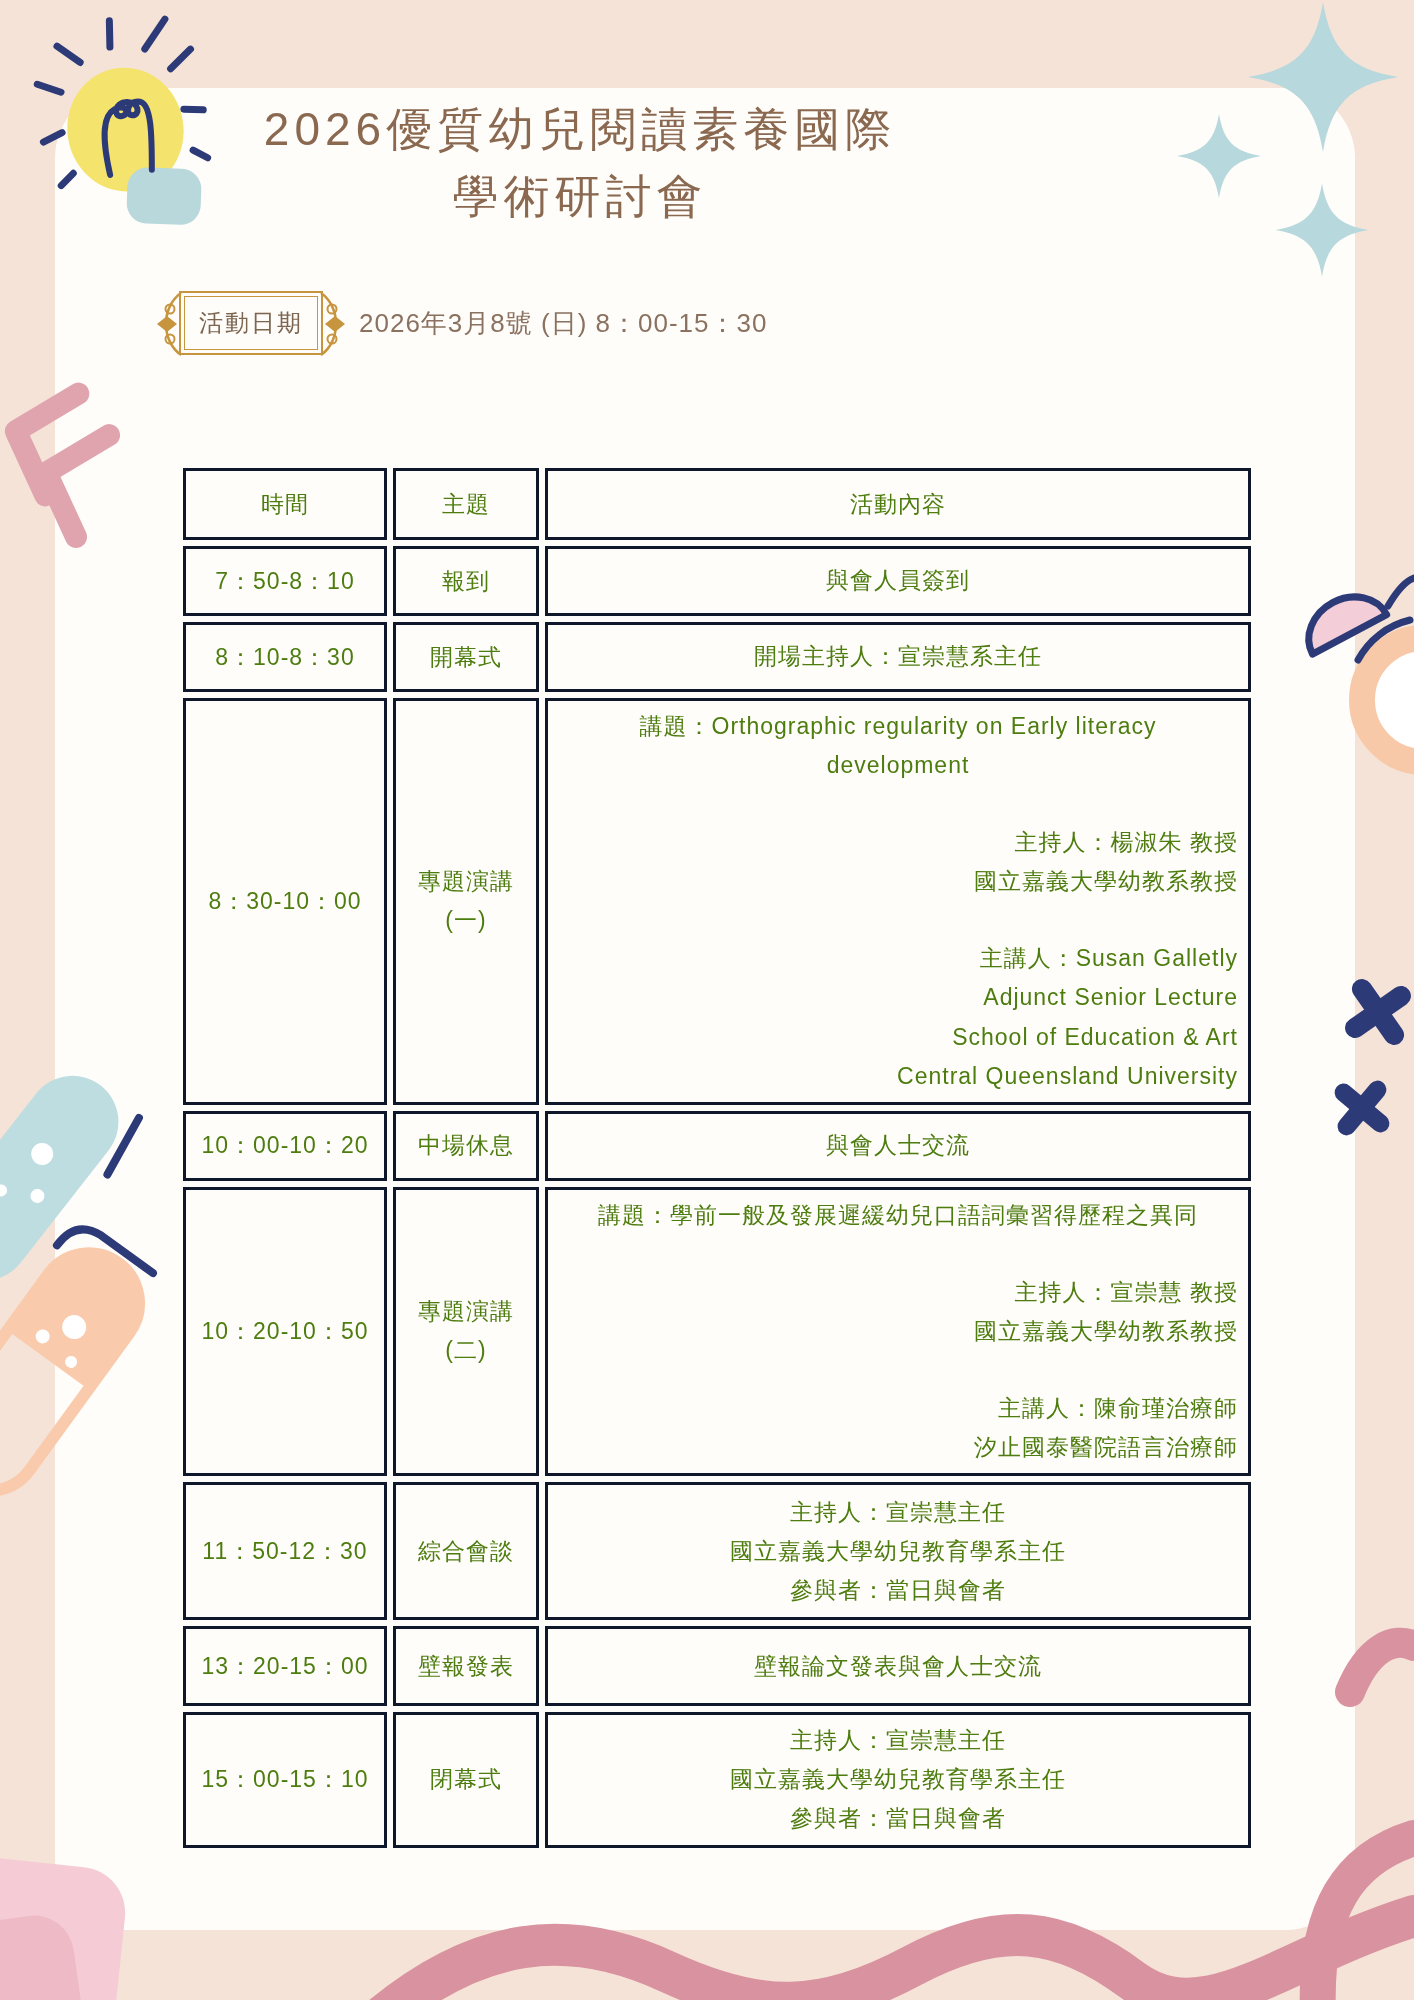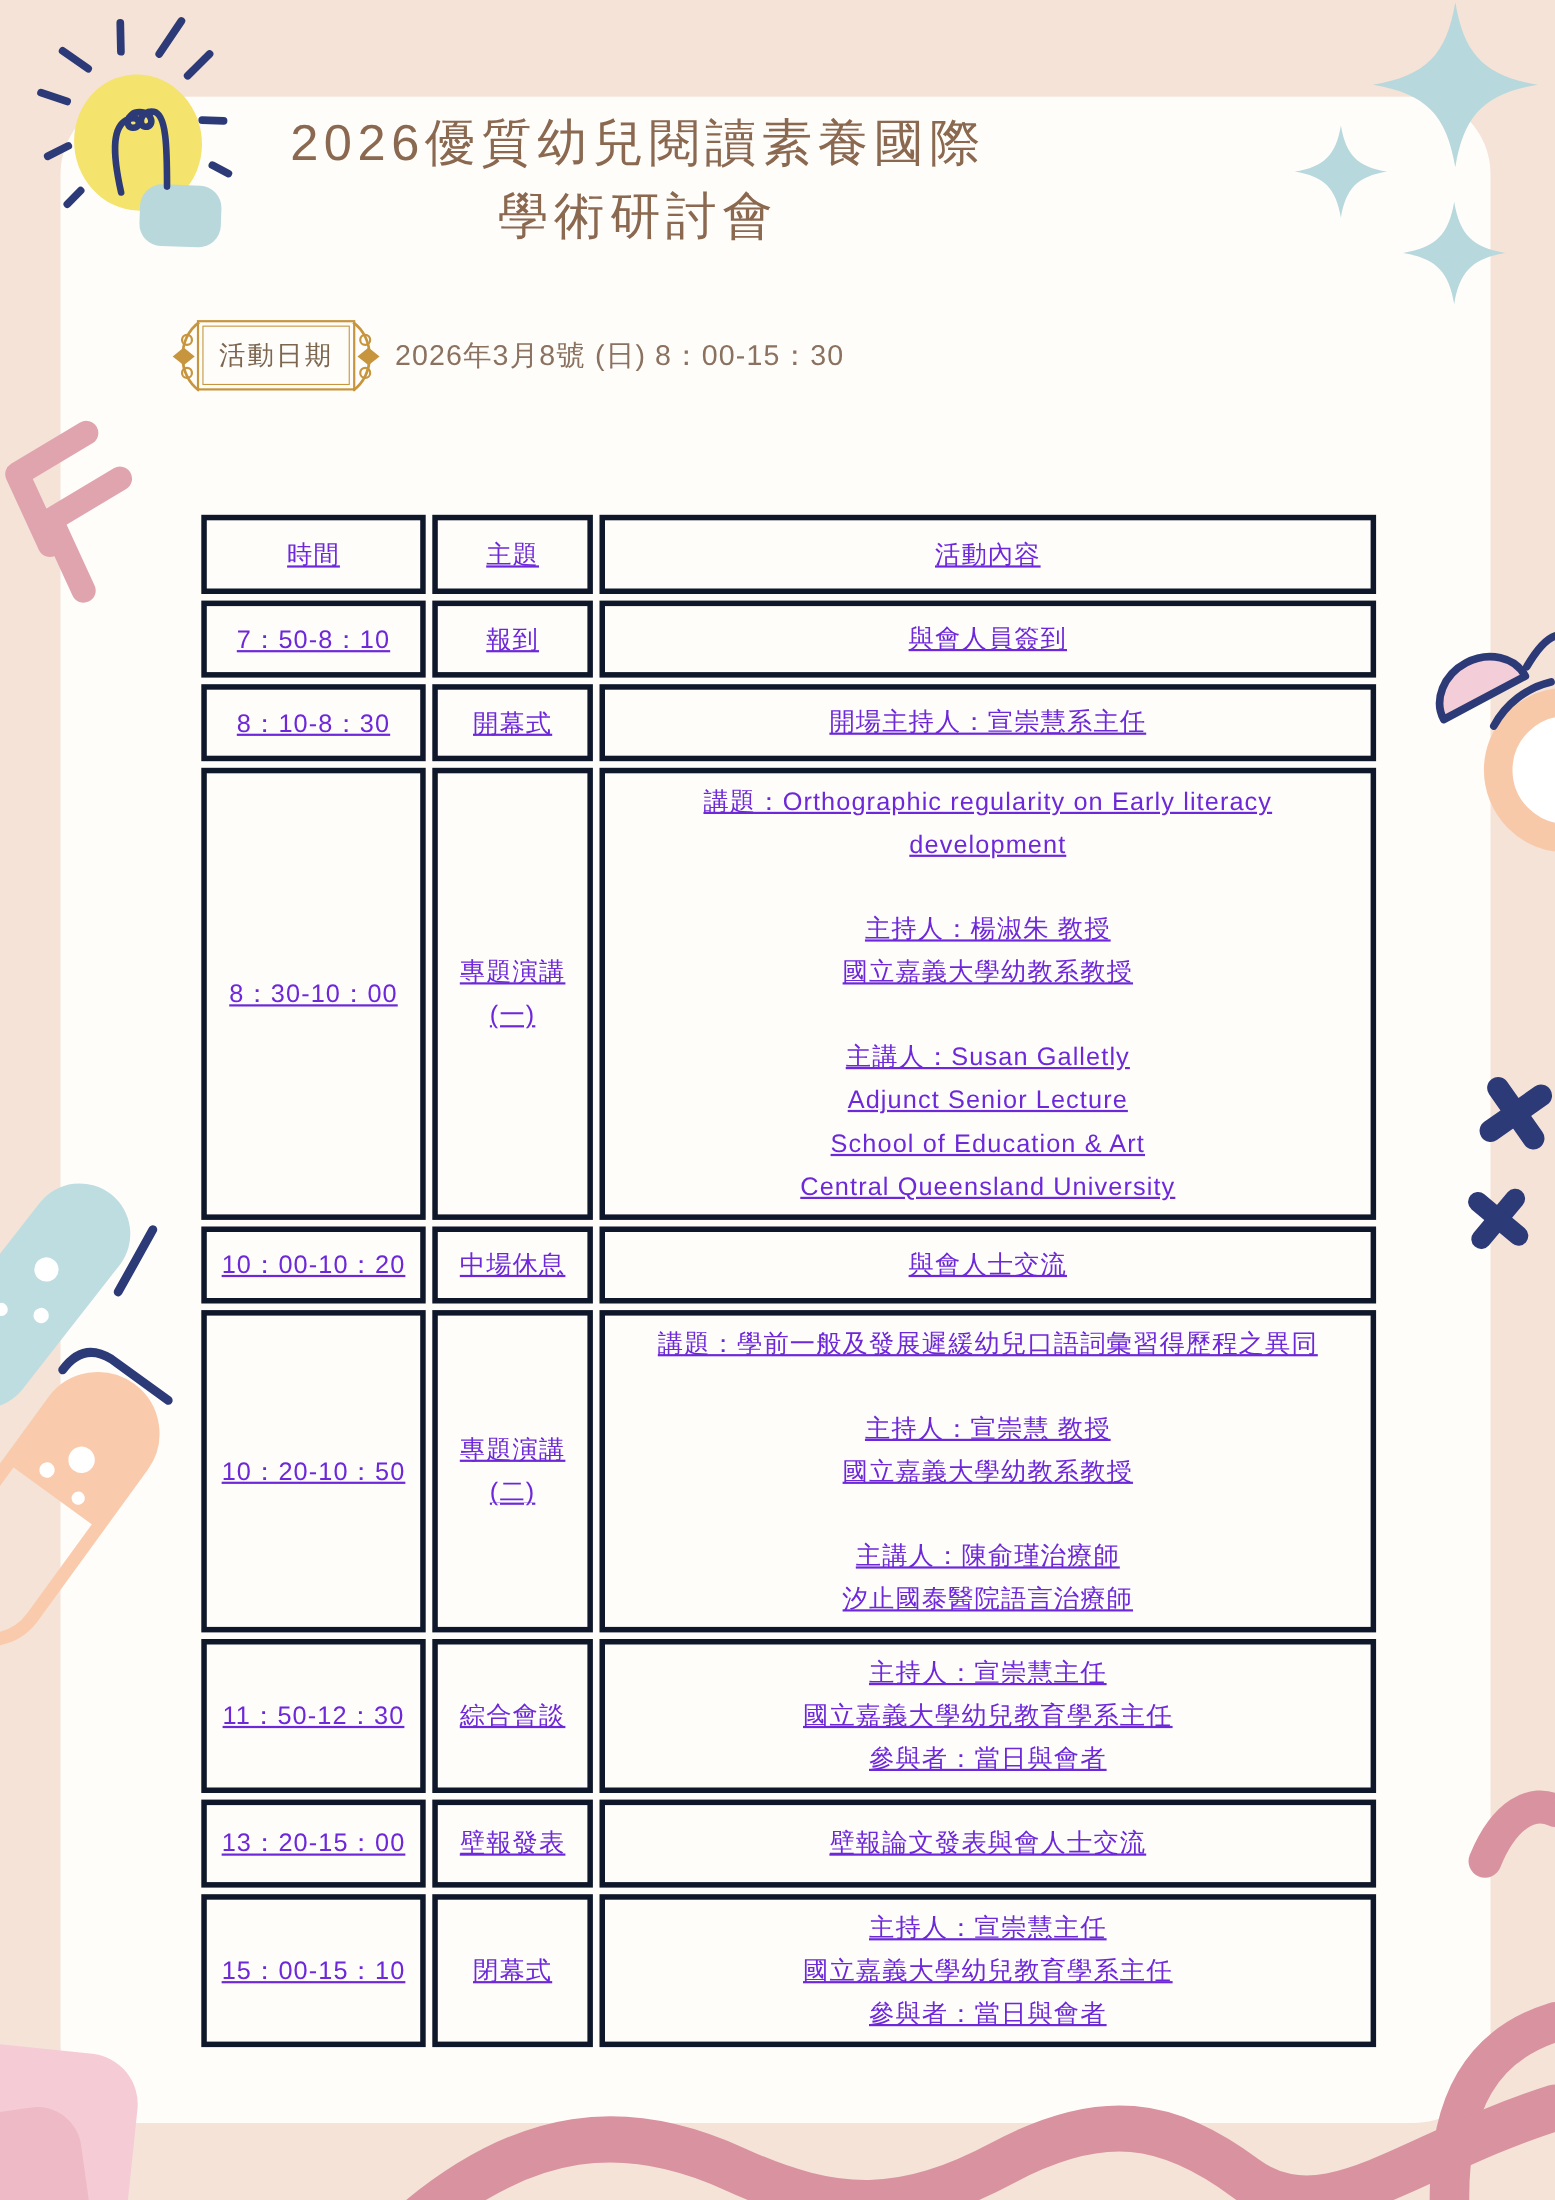--- a/index.html
+++ b/index.html
@@ -70,44 +70,43 @@
     white-space:nowrap;
   }
   
   .table-wrap{position:absolute;left:177px;top:462px;}
   table.schedule{
     border-collapse:separate;
     border-spacing:6px;
     table-layout:fixed;
   }
   table.schedule td{
-    border:5px solid #0f172a;
+    border:3px solid #0f172a;
     background:#fffdfa;
-    color:#6d28d9;
+    color:#4d7c0f;
     font-size:23px;
     text-align:center;
     vertical-align:middle;
     padding:6px 10px;
     letter-spacing:1px;
     box-sizing:border-box;
-    text-decoration:underline;
   }
   .c-time{width:204px;}
   .c-topic{width:146px;}
   .c-content{width:706px;}
   tr.rh-head{height:72px;}
   tr.rh-sm{height:70px;padding-left:48px;}
   tr.rh-keynote1{height:380px;}
   tr.rh-keynote2{height:286px;}
   tr.rh-panel{height:138px;}
   tr.rh-lunch{height:60px;}
   tr.rh-poster{height:80px;}
   tr.rh-close{height:132px;}
   .line{line-height:1.7;}
-  .group + .group{margin-top:38px;}
+  .group + .group{margin-top:38px;text-align:right;}
   .narrow{max-width:620px;margin-left:auto;margin-right:auto;}
   
   .deco{
     position:absolute;inset:0;
     width:1414px;height:2000px;
     pointer-events:none;
   }
 </style>
 </head>
 <body>

